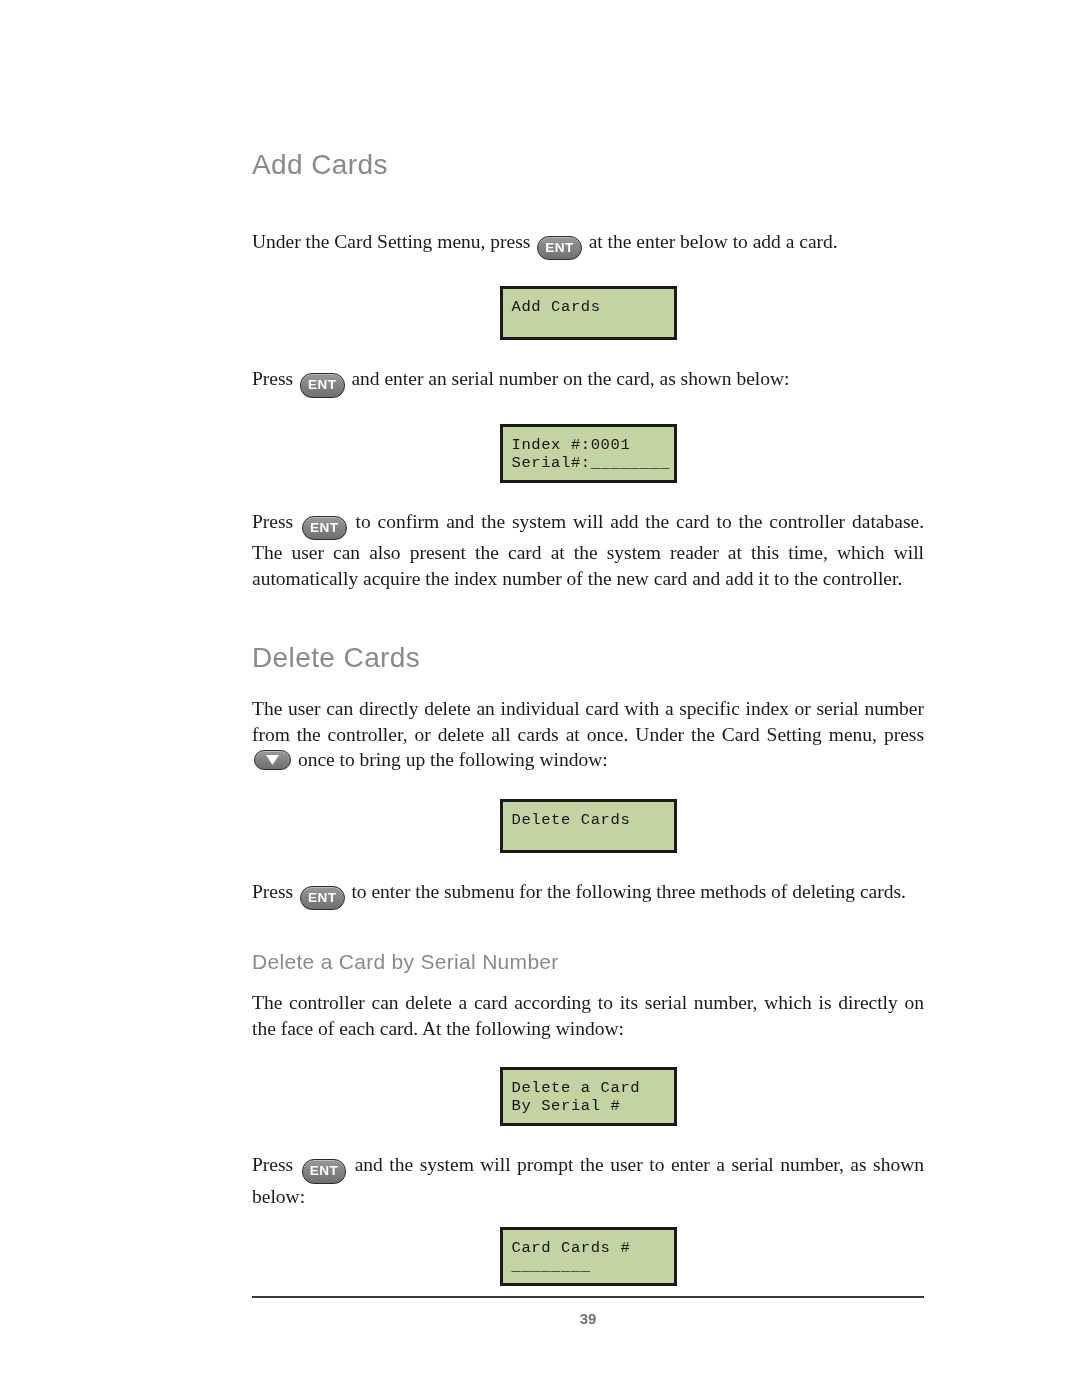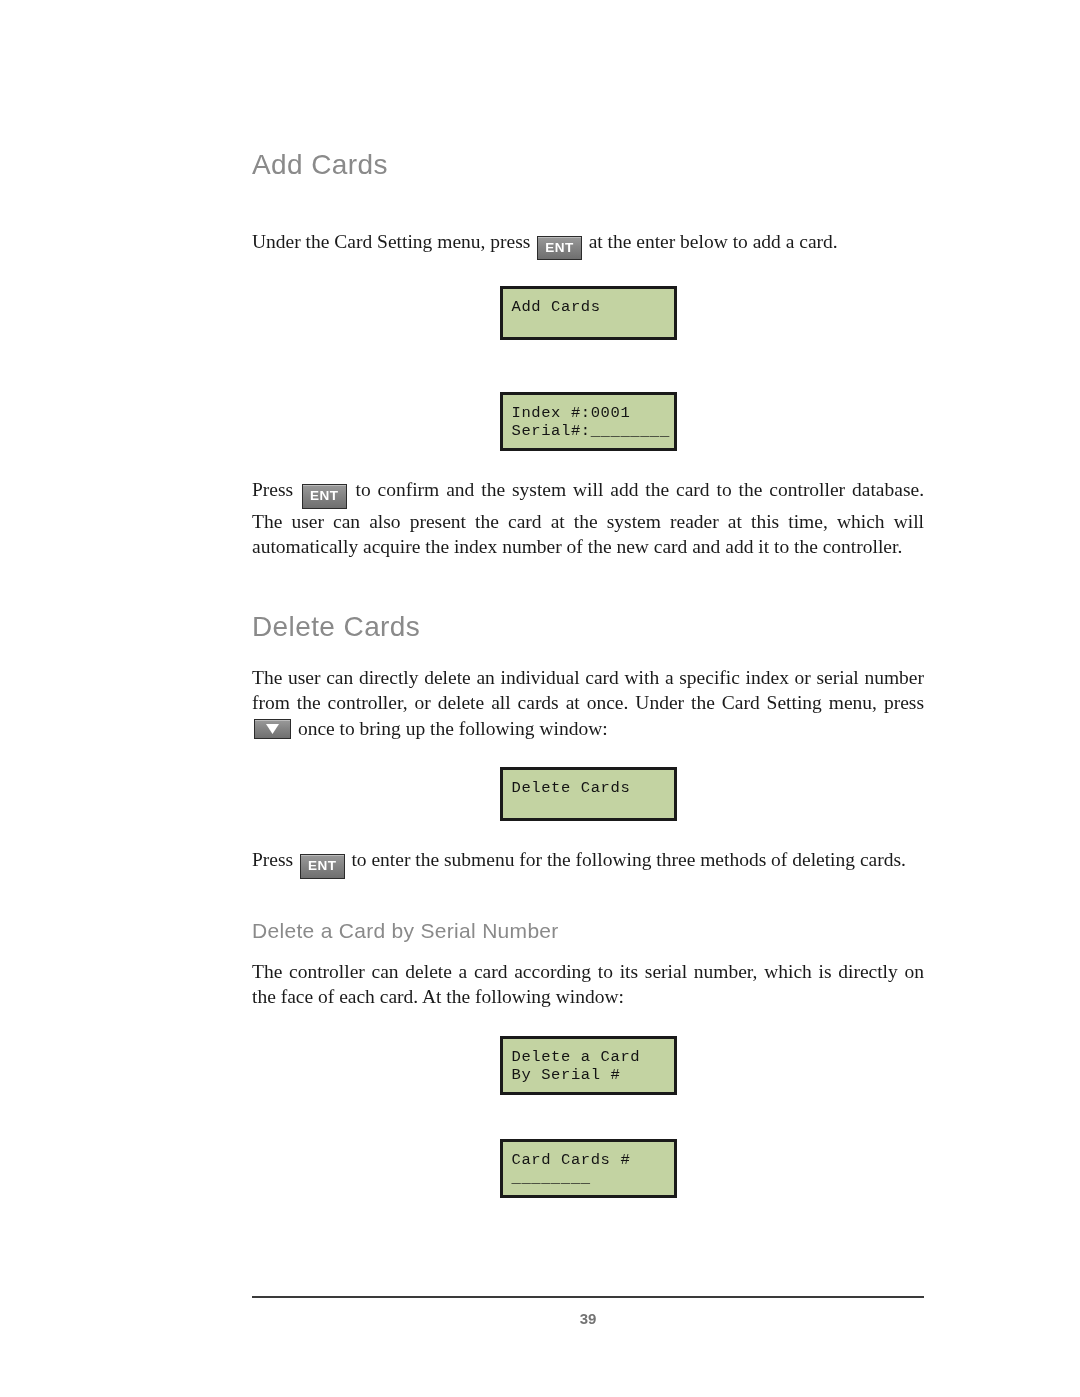--- a/index.html
+++ b/index.html
@@ -61,21 +61,21 @@
   .gap-s { height: 18px; }
   .gap-m { height: 26px; }
   .gap-l { height: 34px; }
 
   
   .key {
     display: inline-block;
     vertical-align: -4px;
     background: linear-gradient(180deg,#9a9a9a 0%, #858585 45%, #6f6f6f 100%);
     border: 1.5px solid #2b2b2b;
-    border-radius: 0;
+    border-radius: 12px;
     color: #ffffff;
     font-family: "Liberation Sans", sans-serif;
     font-weight: bold;
     font-size: 13.5px;
     line-height: 1;
     padding: 4px 7px 5px 7px;
     letter-spacing: 0.5px;
     box-shadow: inset 0 1px 0 rgba(255,255,255,.35);
     margin: 0 2px;
   }
@@ -147,20 +147,23 @@
     <div class="gap-m"></div>
 
     <div class="lcd-wrap">
       <div class="lcd one-line">
         <div class="lcd-line">Add Cards</div>
       </div>
     </div>
 
     <div class="gap-m"></div>
 
+    <p class="body nojust"><span>Press</span>
+      <span class="key">ENT</span>
+      <span>and enter an serial number on the card, as shown below:</span></p>
 
     <div class="gap-m"></div>
 
     <div class="lcd-wrap">
       <div class="lcd two-line">
         <div class="lcd-line">Index #:0001</div>
         <div class="lcd-line">Serial#:________</div>
       </div>
     </div>
 
@@ -200,20 +203,23 @@
 
     <div class="lcd-wrap">
       <div class="lcd two-line">
         <div class="lcd-line">Delete a Card</div>
         <div class="lcd-line">By Serial #</div>
       </div>
     </div>
 
     <div class="gap-m"></div>
 
+    <p class="body"><span>Press</span>
+      <span class="key">ENT</span>
+      <span>and the system will prompt the user to enter a serial number, as shown below:</span></p>
 
     <div class="gap-s"></div>
 
     <div class="lcd-wrap">
       <div class="lcd two-line">
         <div class="lcd-line">Card Cards #</div>
         <div class="lcd-line">________</div>
       </div>
     </div>
 

